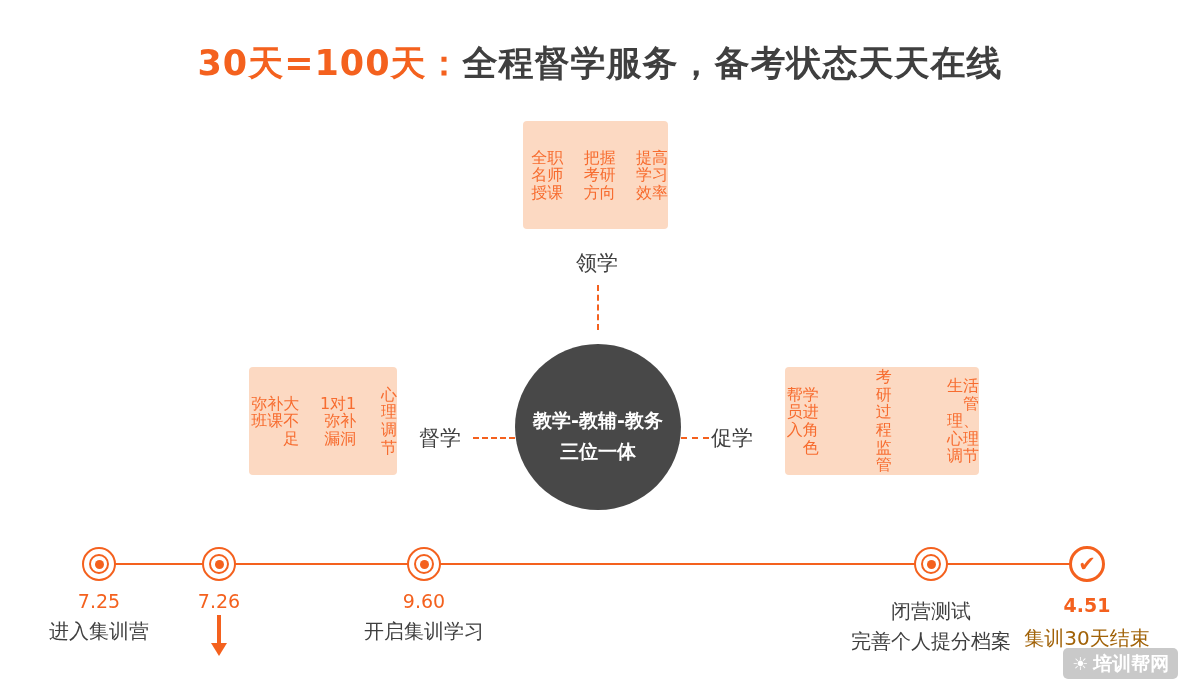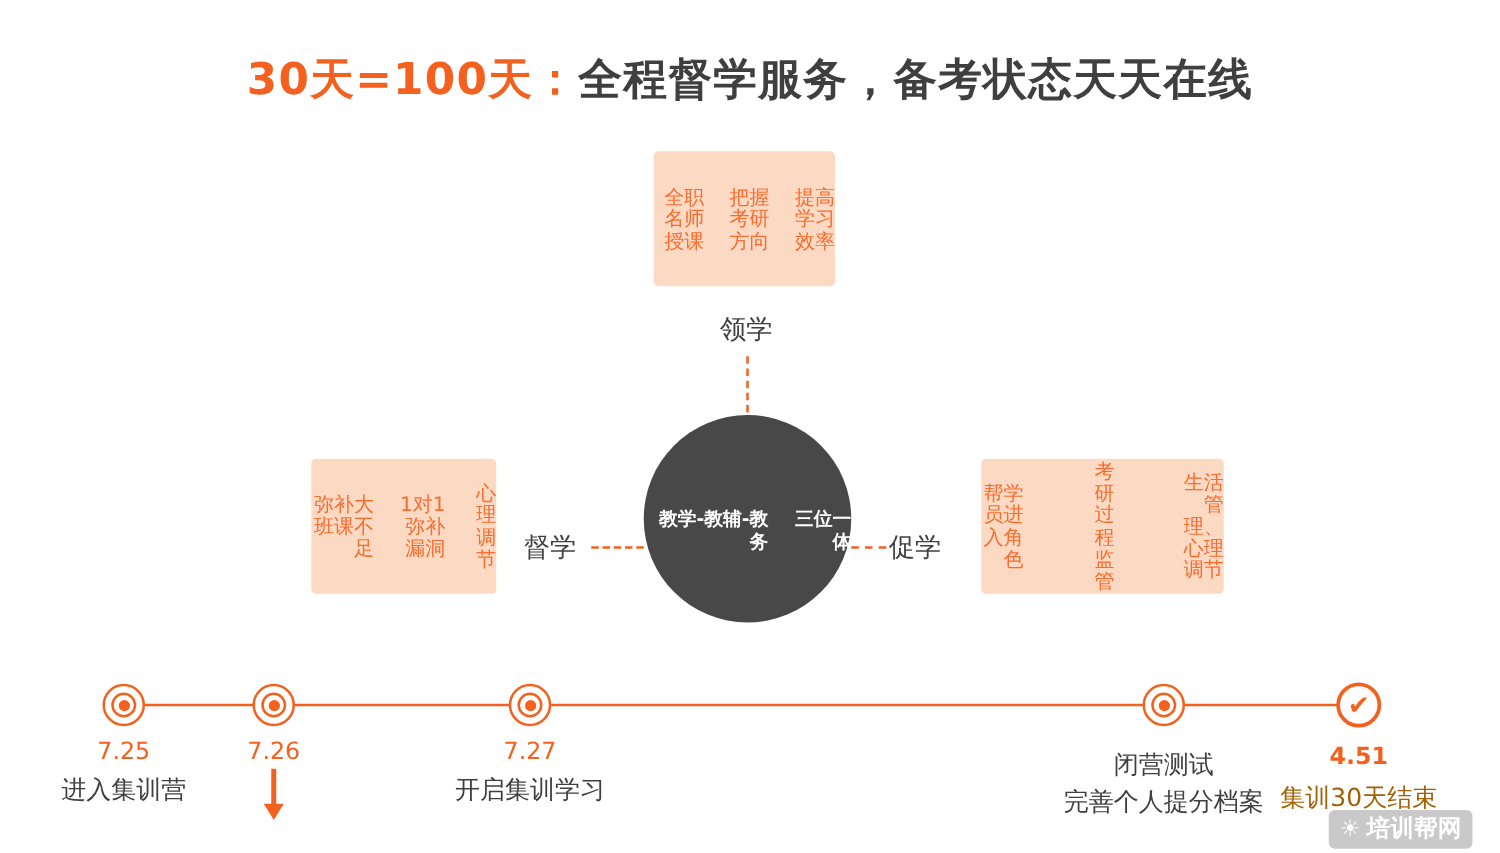--- a/index.html
+++ b/index.html
@@ -41,25 +41,25 @@
   .dash-v {
     position:absolute; left:597px; top:285px; height:45px; width:0;
     border-left:2px dashed #f4611e;
   }
   .dash-h { position:absolute; top:437px; height:0; border-top:2px dashed #f4611e; }
   .dash-left  { left:473px; width:42px; }
   .dash-right { left:681px; width:28px; }
 
   
   .circle {
-    position:absolute; left:515px; top:332px; width:166px; height:166px;
+    position:absolute; left:515px; top:344px; width:166px; height:166px;
     background:#484848; border-radius:50%;
-    display:flex; justify-content:center;
+    display:flex; flex-direction:column; justify-content:center;
     align-items:center; gap:8px;
-    color:#ffffff; font-weight:bold; font-size:15px; line-height:1.2;
+    color:#ffffff; font-weight:bold; font-size:19px; line-height:1.2;
     text-align:center; padding-top:18px;
   }
 
   
   .tl-line {
     position:absolute; left:99px; top:563px; width:988px; height:0;
     border-top:2px solid #f4611e;
   }
   .bullseye {
     position:absolute; top:547px; width:34px; height:34px;
@@ -173,21 +173,21 @@
 
   <div class="tl-date" style="left:99px">7.25</div>
   <div class="tl-text" style="left:99px; top:621px">进入集训营</div>
 
   <div class="tl-date" style="left:219px">7.26</div>
   <div class="down-arrow">
     <span class="shaft"></span>
     <span class="head"></span>
   </div>
 
-  <div class="tl-date" style="left:424px">7.27</div>
+  <div class="tl-date" style="left:424px">9.60</div>
   <div class="tl-text" style="left:424px; top:621px">开启集训学习</div>
 
   <div class="tl-text" style="left:931px; top:601px">闭营测试</div>
   <div class="tl-text" style="left:931px; top:631px">完善个人提分档案</div>
 
   <div class="tl-date bold" style="left:1087px; top:596px">4.51</div>
   <div class="tl-text bold-orange" style="left:1087px; top:628px">集训30天结束</div>
 
   <div class="watermark">
     <span class="wm-icon">☀</span>

